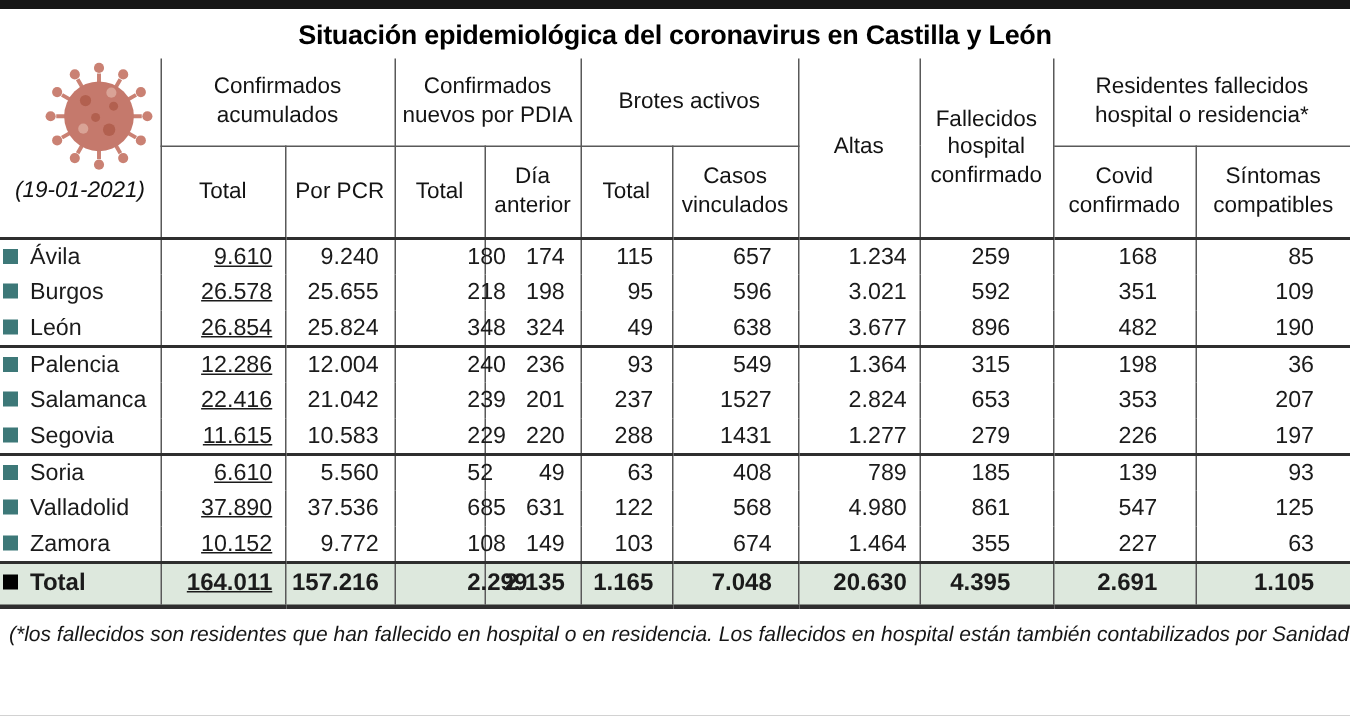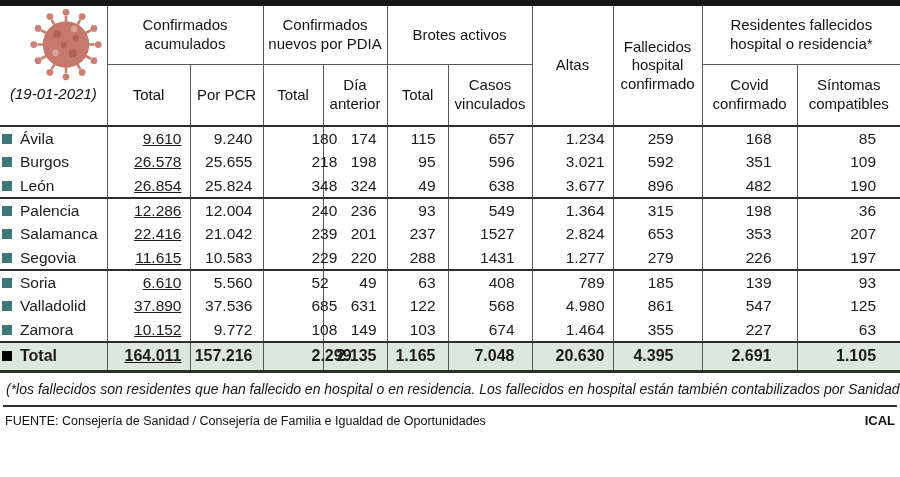--- a/index.html
+++ b/index.html
@@ -77,20 +77,21 @@
     padding:6px 2px 0 2px;
   }
   .source-text{font-size:12.5px;color:#111;}
   .credit-text{font-size:13px;font-weight:bold;color:#111;}
 </style>
 </head>
 <body>
 
 <div class="canvas">
   <div class="topbar"></div>
+  <h1 class="title">Situación epidemiológica del coronavirus en Castilla y León</h1>
 
   <table>
     <colgroup>
       <col style="width:107px">
         <col style="width:83px">
         <col style="width:73px">
       <col style="width:60px">
         <col style="width:64px">
         <col style="width:61px">
       <col style="width:84px">
@@ -294,17 +295,13 @@
           <td>20.630</td>
           <td>4.395</td>
           <td>2.691</td>
           <td>1.105</td>
         </tr>
       </tbody>
   </table>
 
   <div class="footnote">(*los fallecidos son residentes que han fallecido en hospital o en residencia. Los fallecidos en hospital están también contabilizados por Sanidad.)</div>
 
-  <div class="sourcebar">
-    <span class="source-text">FUENTE: Consejería de Sanidad / Consejería de Familia e Igualdad de Oportunidades</span>
-    <span class="credit-text">ICAL</span>
-  </div>
 </div>
 
 </body></html>

